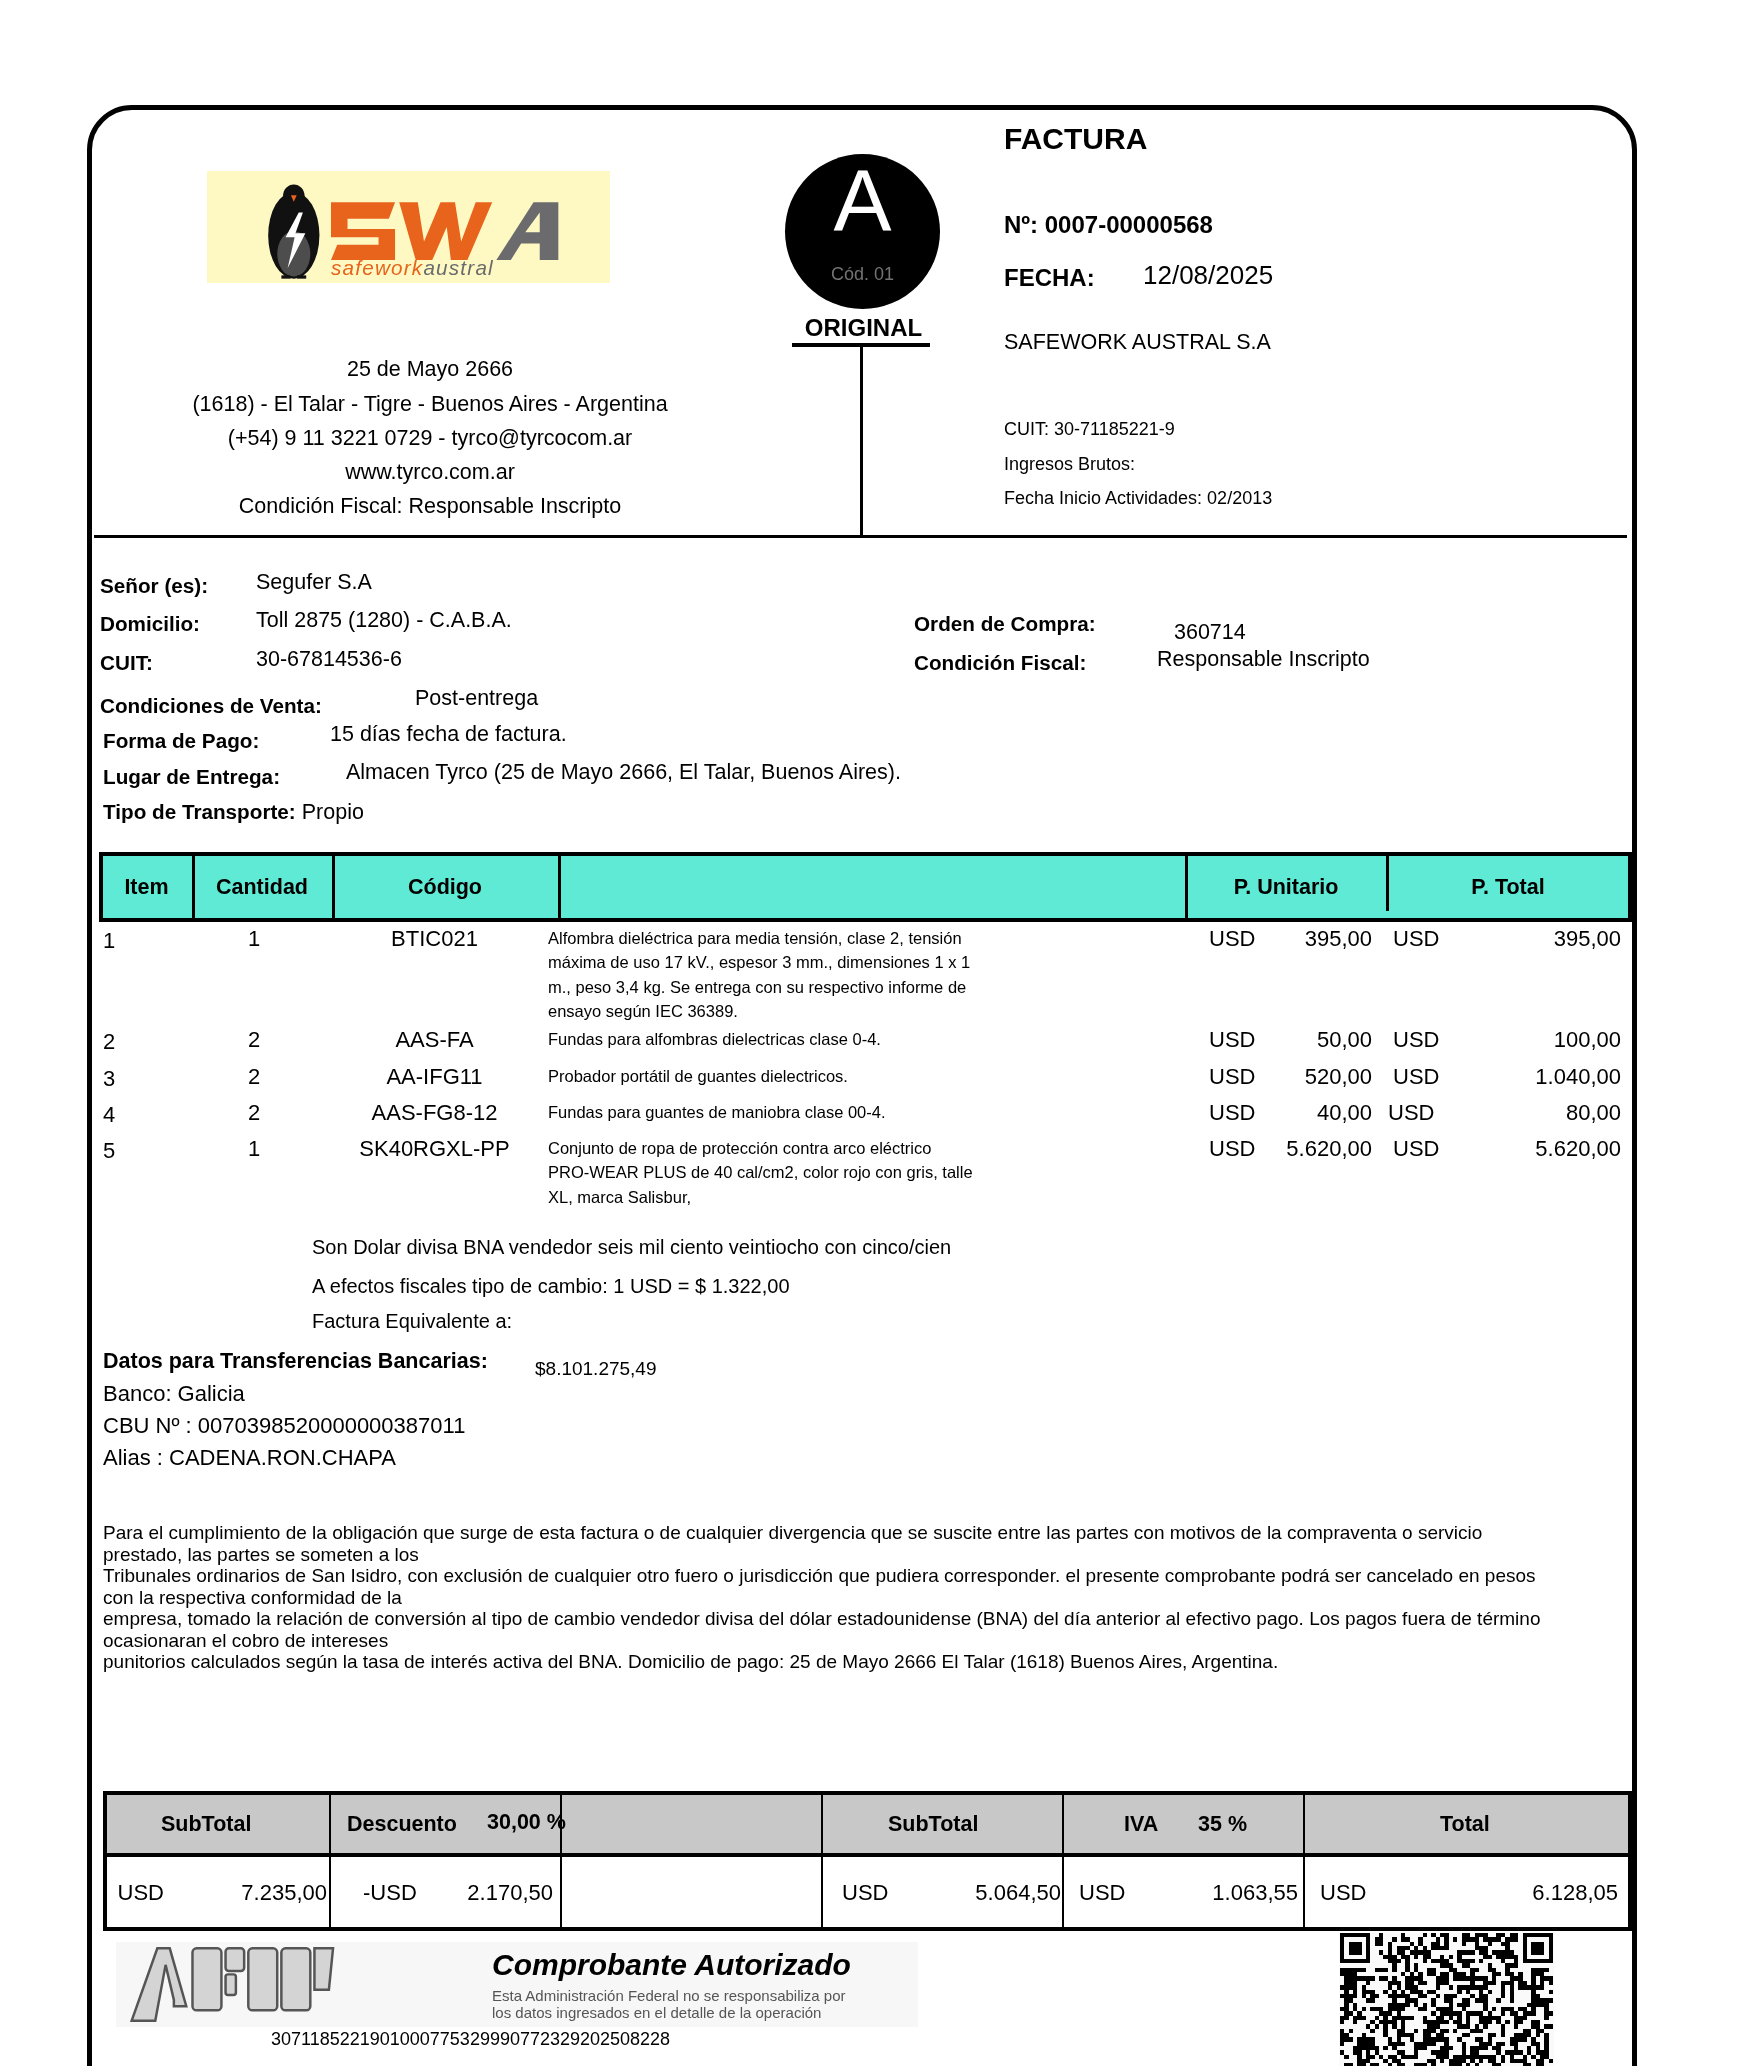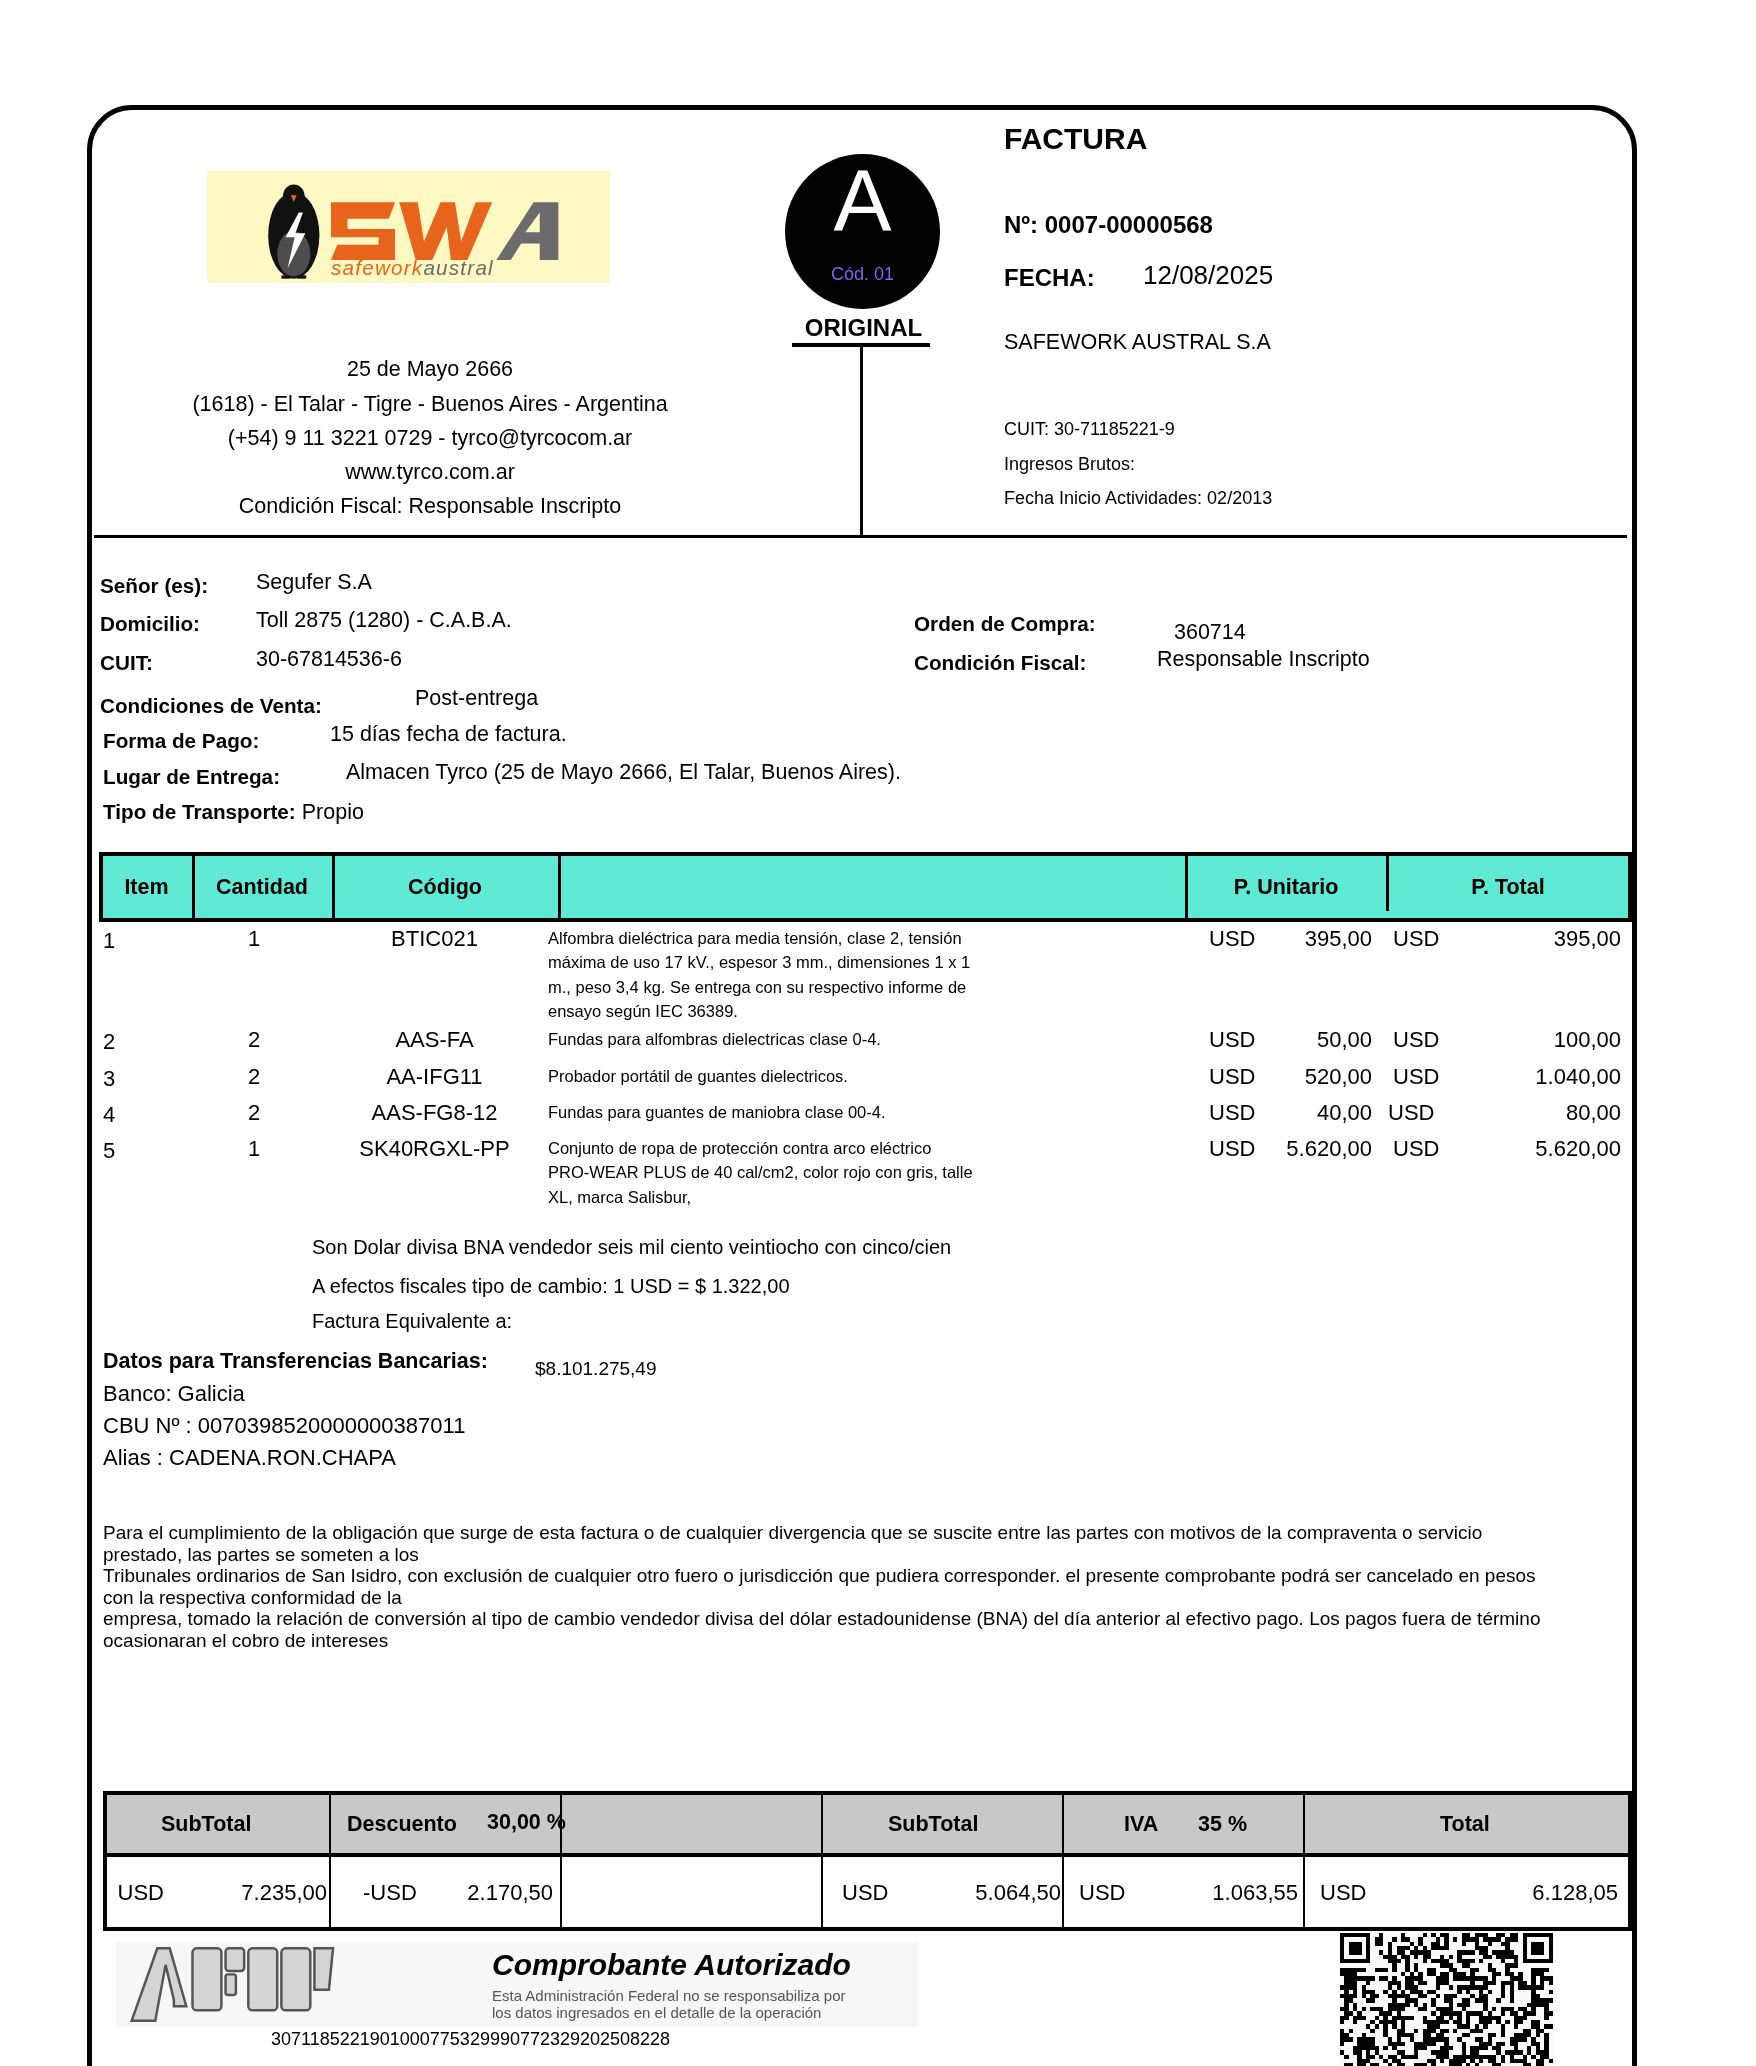--- a/index.html
+++ b/index.html
@@ -11,21 +11,21 @@
   .hline { position:absolute; background:#000; }
   .bold { font-weight:bold; }
 
   
   .logo { left:207px; top:171px; width:403px; height:112px; background:#fef9c3; }
   .addr { left:174px; width:512px; text-align:center; font-size:21.5px; }
 
   
   .letter-circle { left:785px; top:154px; width:155px; height:155px; border-radius:50%; background:#000; }
   .letter-circle .letter { position:absolute; left:0; right:0; top:-3.3px; text-align:center; color:#fff; font-size:87px; }
-  .letter-circle .code { position:absolute; left:0; right:0; top:110px; text-align:center; color:#8b5cf6; font-size:18px; }
+  .letter-circle .code { position:absolute; left:0; right:0; top:110px; text-align:center; color:#737373; font-size:18px; }
   .original { left:781px; top:314px; width:165px; text-align:center; font-size:24px; font-weight:bold; }
 
   
   .rh { left:1004px; font-size:20.7px; }
 
   
   .lbl { font-size:20.7px; font-weight:bold; }
   .val { font-size:21.5px; }
 
   
@@ -208,20 +208,21 @@
 
 <div class="abs bold" style="left:103px; top:1349px; font-size:21.5px;">Datos para Transferencias Bancarias:</div>
 <div class="abs" style="left:103px; top:1381px; font-size:22px;">Banco: Galicia</div>
 <div class="abs" style="left:103px; top:1413px; font-size:22px;">CBU Nº : 0070398520000000387011</div>
 <div class="abs" style="left:103px; top:1445px; font-size:22px;">Alias : CADENA.RON.CHAPA</div>
 
 <div class="abs legal">
   <div>Para el cumplimiento de la obligación que surge de esta factura o de cualquier divergencia que se suscite entre las partes con motivos de la compraventa o servicio prestado, las partes se someten a los</div>
   <div>Tribunales ordinarios de San Isidro, con exclusión de cualquier otro fuero o jurisdicción que pudiera corresponder. el presente comprobante podrá ser cancelado en pesos con la respectiva conformidad de la</div>
   <div>empresa, tomado la relación de conversión al tipo de cambio vendedor divisa del dólar estadounidense (BNA) del día anterior al efectivo pago. Los pagos fuera de término ocasionaran el cobro de intereses</div>
+  <div>punitorios calculados según la tasa de interés activa del BNA. Domicilio de pago: 25 de Mayo 2666 El Talar (1618) Buenos Aires, Argentina.</div>
 </div>
 
 <div class="ttable">
   <div class="thdr"></div>
   <div class="hline" style="left:0; top:62px; width:1529px; height:4.1px;"></div>
   <div class="hline" style="left:0; top:136px; width:1529px; height:4.1px;"></div>
   <div class="tsep" style="left:0; top:0; height:140px; width:4.1px;"></div>
   <div class="tsep" style="left:1525px; top:0; height:140px; width:4.1px;"></div>
   <div class="tsep" style="left:226px; top:0; height:138px;"></div>
   <div class="tsep" style="left:457px; top:0; height:138px;"></div>

